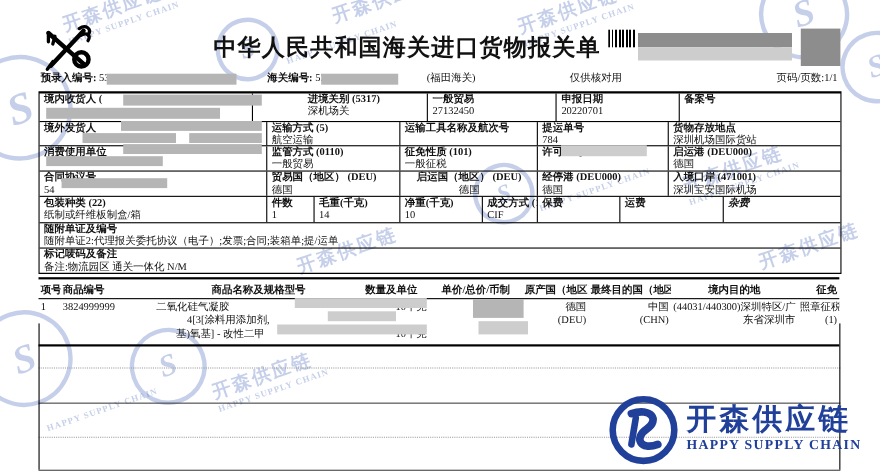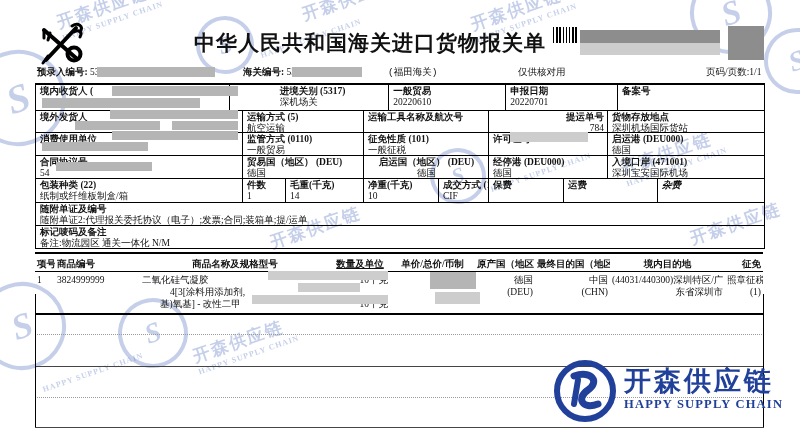--- a/index.html
+++ b/index.html
@@ -104,57 +104,57 @@
   <div class="abs t9" style="left:552px;top:42px;letter-spacing:3px;font-size:9px;margin-left:47px;">*53</div>
 
   <div class="abs t9" style="left:37px;top:67px;">
     <span class="lbl">预录入编号:</span>
     <span>53</span>
   </div>
   <div class="abs t9" style="left:243px;top:67px;">
     <span class="lbl">海关编号:</span>
     <span>532</span>
   </div>
-  <div class="abs t9" style="left:388px;top:67px;font-family:Liberation Mono, monospace;">(福田海关)</div>
+  <div class="abs t9" style="left:388px;top:67px;">(福田海关)</div>
   <div class="abs t9" style="left:518px;top:67px;">仅供核对用</div>
   <div class="abs t9" style="left:706px;top:67px;">页码/页数:1/1</div>
 
   <div id="info">
     <div class="row" style="height:25px;">
       <div class="cell" style="width:207px;">
           <div class="t9 lbl">境内收货人 (</div>
         </div>
       <div class="cell" style="width:121px;margin-left:46px;">
           <div class="t9 lbl">进境关别 (5317)</div>
           <div class="t9">深机场关</div>
         </div>
       <div class="cell" style="width:125px;">
           <div class="t9 lbl">一般贸易</div>
-          <div class="t9">20220610</div>
+          <div class="t9">27132450</div>
         </div>
       <div class="cell" style="width:119px;">
           <div class="t9 lbl">申报日期</div>
           <div class="t9">20220701</div>
         </div>
       <div class="cell" style="width:156px;">
           <div class="t9 lbl">备案号</div>
         </div>
     </div>
     <div class="row" style="height:21px;">
       <div class="cell" style="width:207px;">
           <div class="t9 lbl">境外发货人</div>
         </div>
       <div class="cell" style="width:121px;">
           <div class="t9 lbl">运输方式 (5)</div>
           <div class="t9">航空运输</div>
         </div>
       <div class="cell" style="width:125px;">
           <div class="t9 lbl">运输工具名称及航次号</div>
         </div>
-      <div class="cell" style="width:119px;text-align:right;">
+      <div class="cell" style="width:119px;">
           <div class="t9 lbl">提运单号</div>
           <div class="t9">784</div>
         </div>
       <div class="cell" style="width:156px;">
           <div class="t9 lbl">货物存放地点</div>
           <div class="t9">深圳机场国际货站</div>
         </div>
     </div>
     <div class="row" style="height:22px;">
       <div class="cell" style="width:207px;">
@@ -241,21 +241,21 @@
           <div class="t9">备注:物流园区 通关一体化 N/M</div>
         </div>
     </div>
   </div>
 
   <div id="items">
     <div class="ihead">
       <div class="icol il lbl" style="width:20px;">项号</div>
       <div class="icol il lbl" style="width:85px;">商品编号</div>
       <div class="icol il lbl" style="width:190px;text-align:center;">商品名称及规格型号</div>
-      <div class="icol il lbl" style="width:60px;text-align:center;text-decoration:underline;">数量及单位</div>
+      <div class="icol il lbl" style="width:60px;">数量及单位</div>
       <div class="icol il lbl" style="width:85px;text-align:center;">单价/总价/币制</div>
       <div class="icol il lbl" style="width:60px;text-align:center;">原产国（地区）</div>
       <div class="icol il lbl" style="width:75px;text-align:center;">最终目的国（地区）</div>
       <div class="icol il lbl" style="width:115px;text-align:center;">境内目的地</div>
       <div class="icol il lbl" style="width:38px;text-align:right;">征免</div>
     </div>
     <div class="ibody">
       <div class="icol il" style="width:20px;">1</div>
       <div class="icol il" style="width:85px;">3824999999</div>
       <div class="icol" style="width:190px;">

